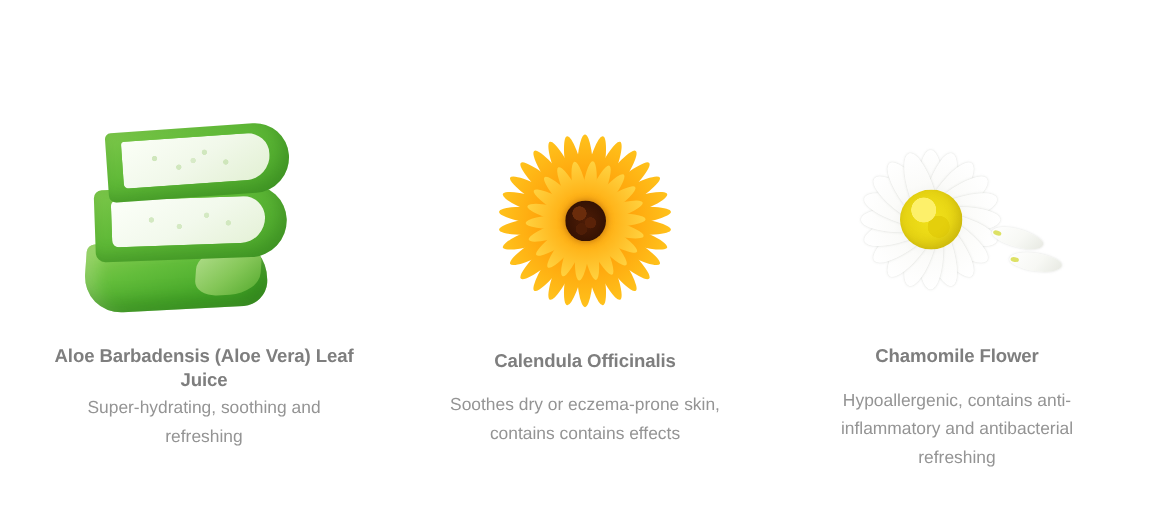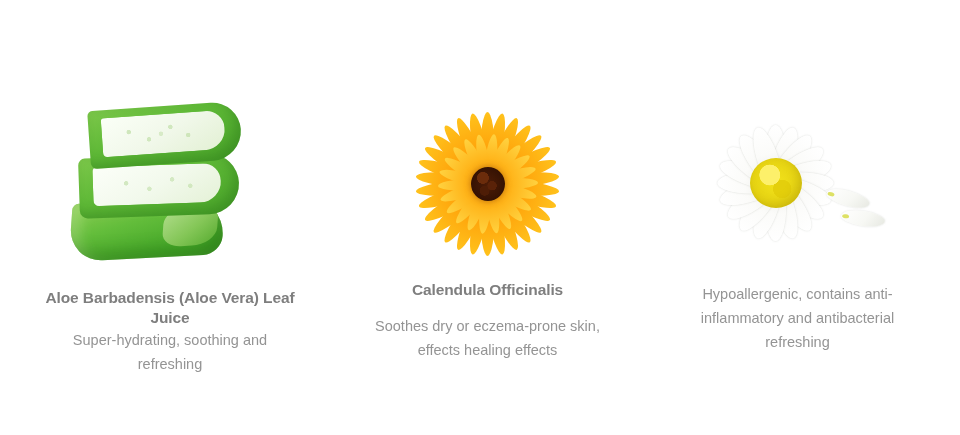--- a/index.html
+++ b/index.html
@@ -67,21 +67,21 @@
   .ing-title {
     font-size: 15.5px;
     font-weight: bold;
     color: #7e7e7e;
     text-align: center;
     line-height: 20px;
     margin: 0;
     letter-spacing: -0.1px;
   }
   .col-1 .ing-title { max-width: 272px; margin-top: 20px; }
-  .col-2 .ing-title { max-width: 255px; margin-top: 12px; }
+  .col-2 .ing-title { max-width: 255px; margin-top: 24px; }
   .col-3 .ing-title { max-width: 262px; margin-top: 20px; }
 
   .ing-desc {
     font-size: 14.5px;
     font-weight: normal;
     color: #949494;
     text-align: center;
     line-height: 24px;
     margin: 0;
   }
@@ -353,21 +353,21 @@
               <div class="cal-petal inner" style="transform: rotate(284.1deg);"></div>
               <div class="cal-petal inner" style="transform: rotate(300.4deg);"></div>
               <div class="cal-petal inner" style="transform: rotate(316.7deg);"></div>
               <div class="cal-petal inner" style="transform: rotate(333deg);"></div>
               <div class="cal-petal inner" style="transform: rotate(349.3deg);"></div>
             </div>
           <div class="cal-center"></div>
         </div>
       </div>
       <div class="ing-title">Calendula Officinalis</div>
-      <div class="ing-desc">Soothes dry or eczema-prone skin, effects healing effects</div>
+      <div class="ing-desc">Soothes dry or eczema-prone skin, contains contains effects</div>
     </div>
 
     <div class="col col-3">
       <div class="art-wrap">
         <div class="chamomile">
           <div class="cham-head" id="cham-petals">
             <div class="cham-petal" style="transform: rotate(0deg);"></div>
               <div class="cham-petal" style="transform: rotate(18deg);"></div>
               <div class="cham-petal" style="transform: rotate(36deg);"></div>
               <div class="cham-petal" style="transform: rotate(54deg);"></div>
@@ -386,17 +386,18 @@
               <div class="cham-petal" style="transform: rotate(288deg);"></div>
               <div class="cham-petal" style="transform: rotate(306deg);"></div>
               <div class="cham-petal" style="transform: rotate(324deg);"></div>
               <div class="cham-petal" style="transform: rotate(342deg);"></div>
               <div class="cham-center"></div>
           </div>
           <div class="cham-loose cham-loose-1"></div>
           <div class="cham-loose cham-loose-2"></div>
         </div>
       </div>
+      <div class="ing-title">Chamomile Flower</div>
       <div class="ing-desc">Hypoallergenic, contains anti-inflammatory and antibacterial refreshing</div>
     </div>
 
   </div>
 </div>
 
 </body></html>

